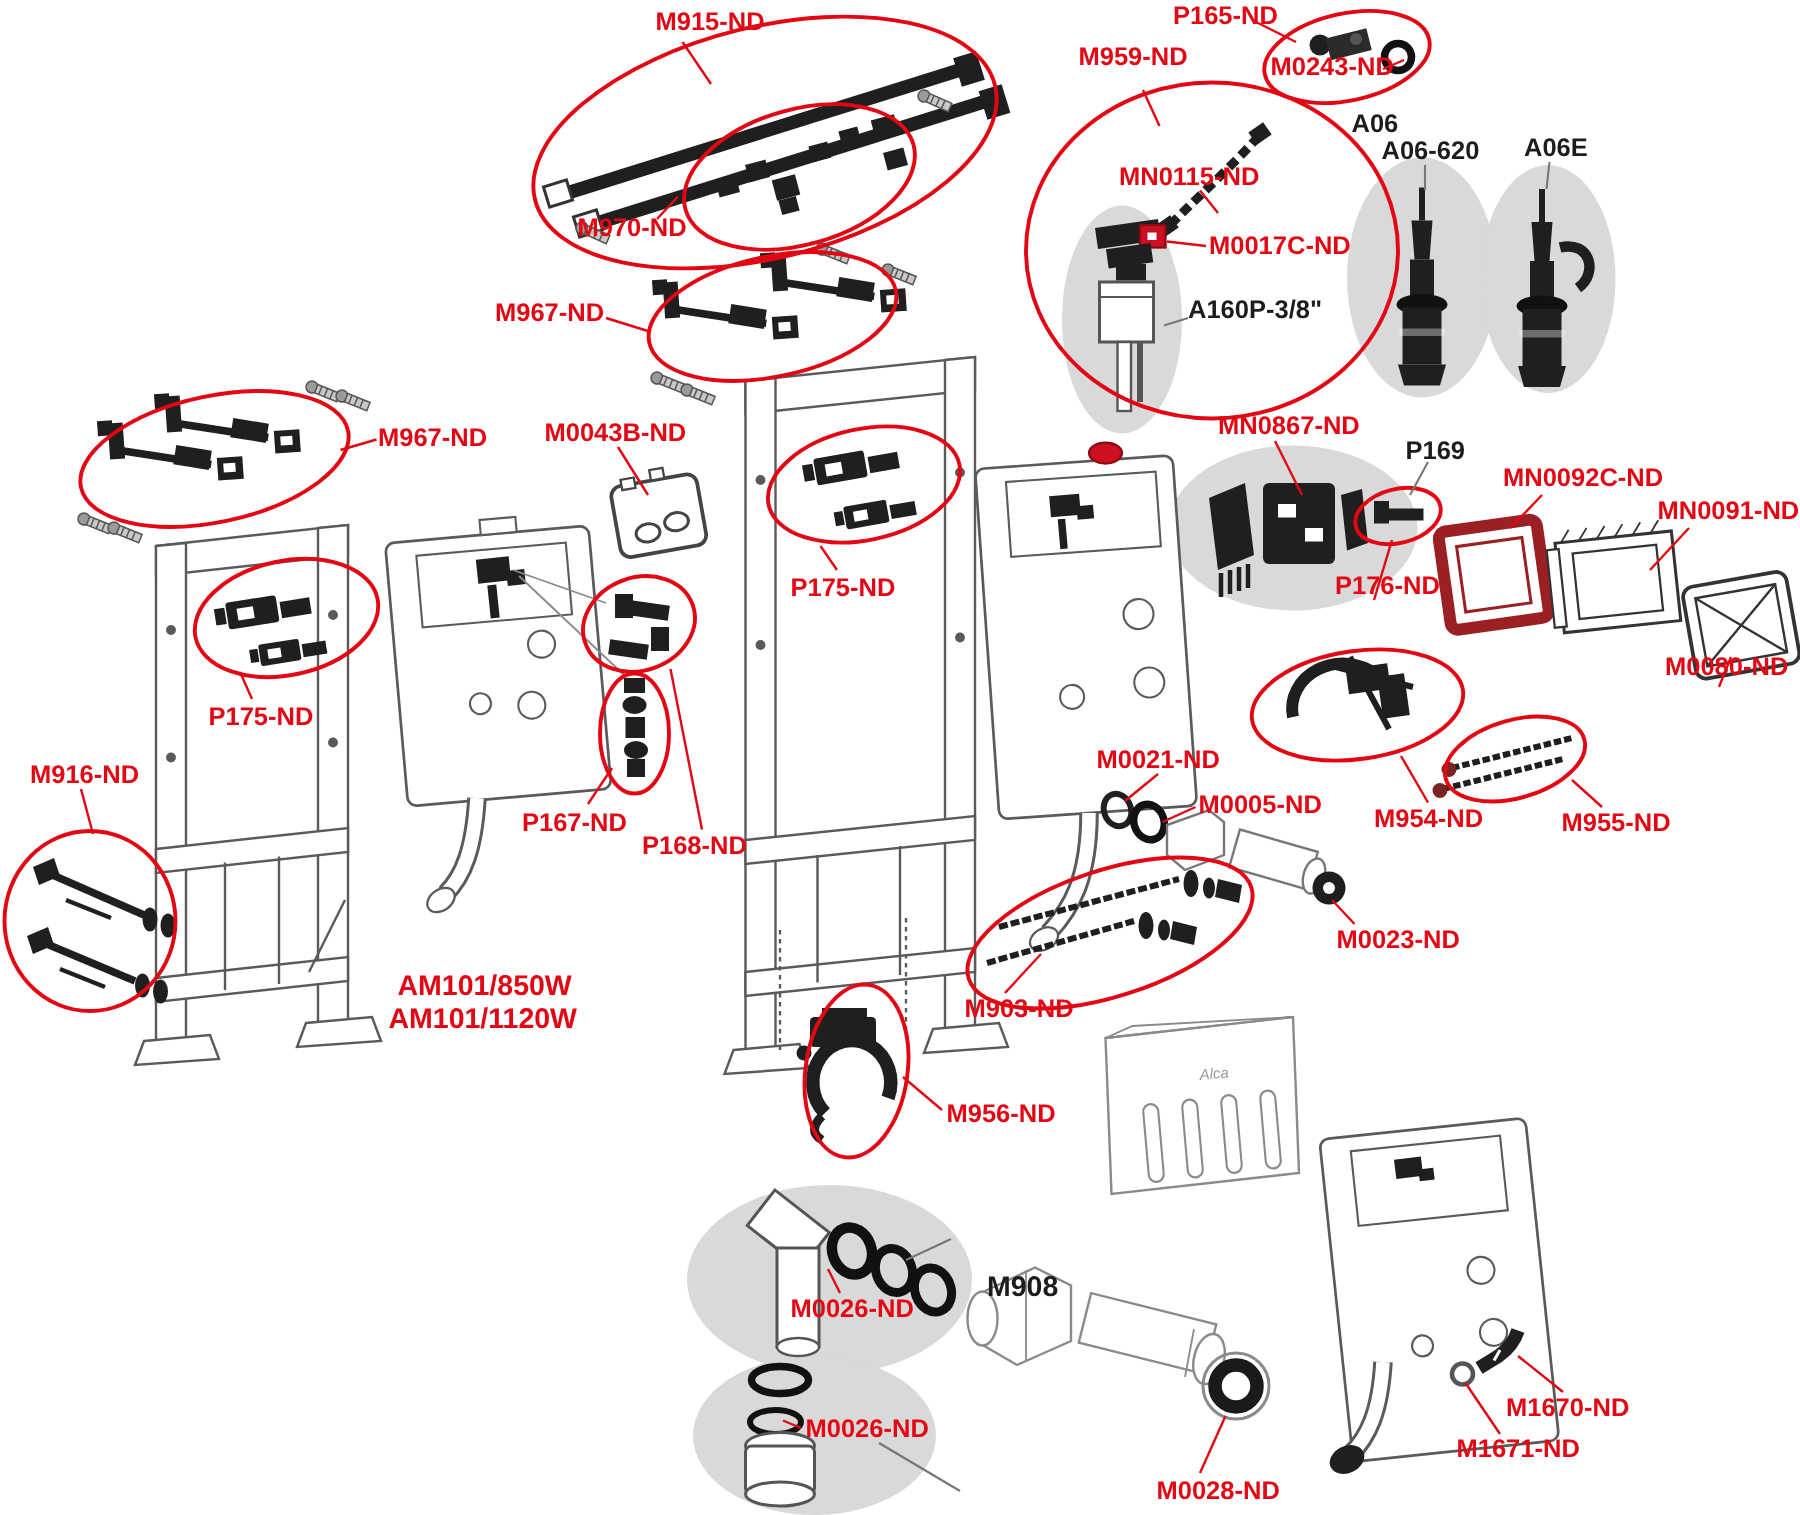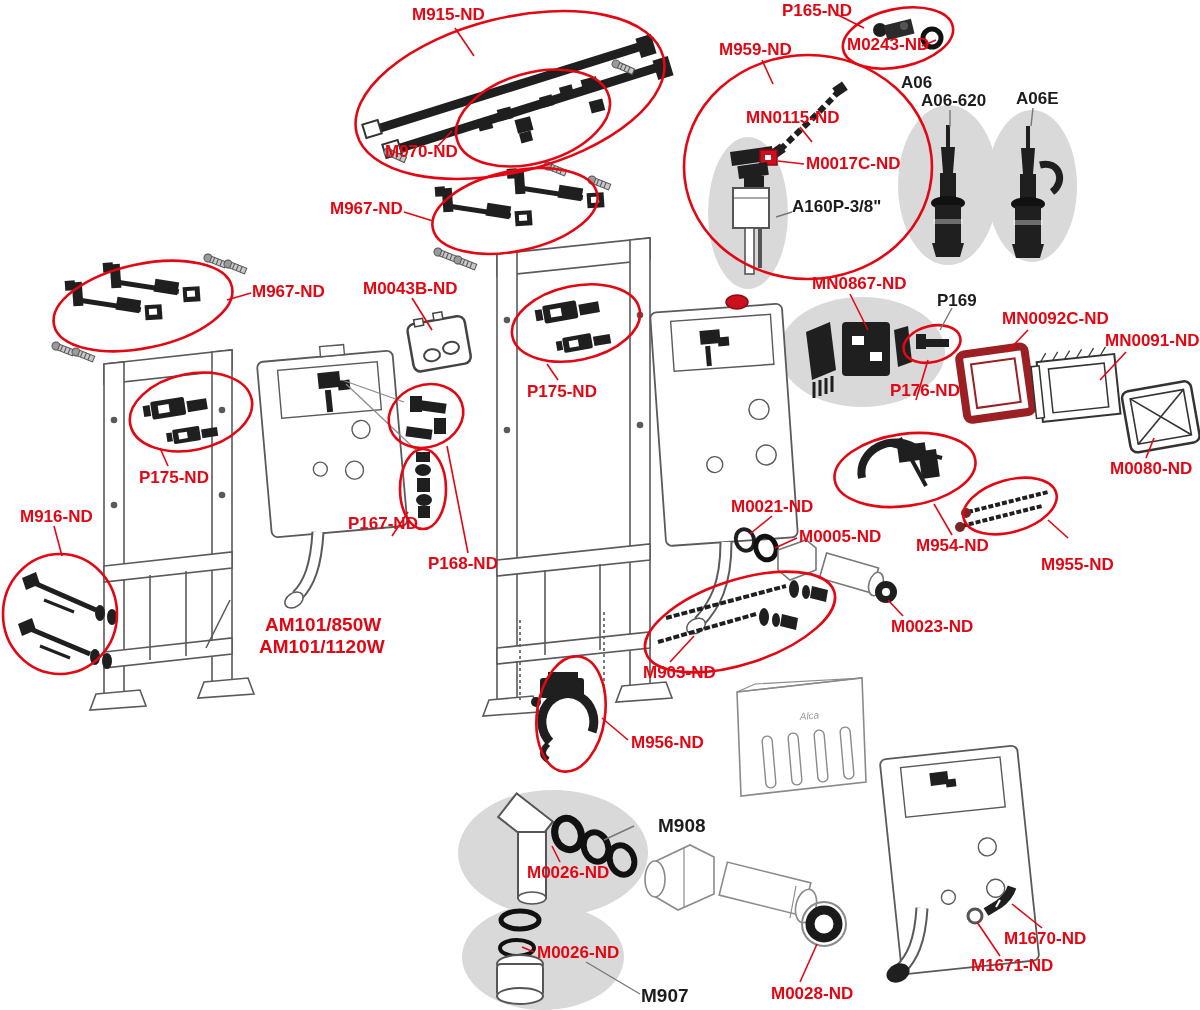--- a/index.html
+++ b/index.html
@@ -2,21 +2,21 @@
 <html><head>
 <meta charset="utf-8">
 <style>
   html,body{margin:0;padding:0;background:#ffffff;}
   #canvas{position:relative;width:1200px;height:1010px;background:#ffffff;overflow:hidden;
           font-family:"Liberation Sans",sans-serif;}
   #art{position:absolute;left:0;top:0;z-index:1;}
   .lbl{position:absolute;z-index:2;font-weight:bold;font-size:17px;color:#e30613;
        white-space:nowrap;letter-spacing:0;line-height:1;}
   .lbl.black{color:#1c1c1c;}
-  .lbl.big{font-size:19px;}
+  .lbl.big{font-size:19px;margin-top:33px;}
 </style>
 </head>
 <body>
 
 <div id="canvas">
 
 <svg id="art" width="1200" height="1010" viewBox="0 0 1200 1010">
   <defs>
     <g id="wbracket">
       <rect x="-5" y="-18" width="10" height="24" fill="#1f1f1f"></rect>
@@ -442,49 +442,49 @@
   <g stroke="#777" stroke-width="1.4">
     <line x1="792" y1="212" x2="776" y2="217"></line>
     <line x1="950" y1="110" x2="950" y2="127"></line>
     <line x1="1033" y1="108" x2="1031" y2="126"></line>
     <line x1="952" y1="308" x2="940" y2="330"></line>
     <line x1="634" y1="826" x2="604" y2="840"></line>
     <line x1="640" y1="994" x2="586" y2="962"></line>
   </g>
 </svg>
 
-  <div class="lbl" style="left:412px;top:6px">M915-ND</div>
+  <div class="lbl" style="left:437px;top:6px">M915-ND</div>
   <div class="lbl" style="left:385px;top:143px">M970-ND</div>
   <div class="lbl" style="left:330px;top:200px">M967-ND</div>
   <div class="lbl" style="left:252px;top:283px">M967-ND</div>
   <div class="lbl" style="left:782px;top:2px">P165-ND</div>
   <div class="lbl" style="left:847px;top:36px">M0243-ND</div>
-  <div class="lbl" style="left:719px;top:41px">M959-ND</div>
+  <div class="lbl" style="left:719px;top:29px">M959-ND</div>
   <div class="lbl" style="left:746px;top:109px">MN0115-ND</div>
   <div class="lbl" style="left:806px;top:155px">M0017C-ND</div>
   <div class="lbl black" style="left:792px;top:198px">A160P-3/8"</div>
   <div class="lbl black" style="left:901px;top:74px">A06</div>
   <div class="lbl black" style="left:921px;top:92px">A06-620</div>
   <div class="lbl black" style="left:1016px;top:90px">A06E</div>
   <div class="lbl" style="left:363px;top:280px">M0043B-ND</div>
   <div class="lbl" style="left:139px;top:469px">P175-ND</div>
   <div class="lbl" style="left:527px;top:383px">P175-ND</div>
   <div class="lbl" style="left:20px;top:508px">M916-ND</div>
-  <div class="lbl" style="left:348px;top:515px">P167-ND</div>
+  <div class="lbl" style="left:348px;top:540px">P167-ND</div>
   <div class="lbl" style="left:428px;top:555px">P168-ND</div>
   <div class="lbl" style="left:812px;top:275px">MN0867-ND</div>
   <div class="lbl black" style="left:937px;top:292px">P169</div>
   <div class="lbl" style="left:890px;top:382px">P176-ND</div>
   <div class="lbl" style="left:1002px;top:310px">MN0092C-ND</div>
   <div class="lbl" style="left:1105px;top:332px">MN0091-ND</div>
-  <div class="lbl" style="left:1110px;top:460px">M0080-ND</div>
+  <div class="lbl" style="left:1110px;top:436px">M0080-ND</div>
   <div class="lbl" style="left:731px;top:498px">M0021-ND</div>
   <div class="lbl" style="left:799px;top:528px">M0005-ND</div>
   <div class="lbl" style="left:916px;top:537px">M954-ND</div>
-  <div class="lbl" style="left:1041px;top:556px">M955-ND</div>
+  <div class="lbl" style="left:1041px;top:540px">M955-ND</div>
   <div class="lbl" style="left:891px;top:618px">M0023-ND</div>
   <div class="lbl" style="left:643px;top:664px">M903-ND</div>
   <div class="lbl" style="left:631px;top:734px">M956-ND</div>
   <div class="lbl black big" style="left:658px;top:816px">M908</div>
   <div class="lbl" style="left:527px;top:864px">M0026-ND</div>
   <div class="lbl" style="left:537px;top:944px">M0026-ND</div>
   <div class="lbl black big" style="left:641px;top:986px">M907</div>
   <div class="lbl" style="left:771px;top:985px">M0028-ND</div>
   <div class="lbl" style="left:1004px;top:930px">M1670-ND</div>
   <div class="lbl" style="left:971px;top:957px">M1671-ND</div>

